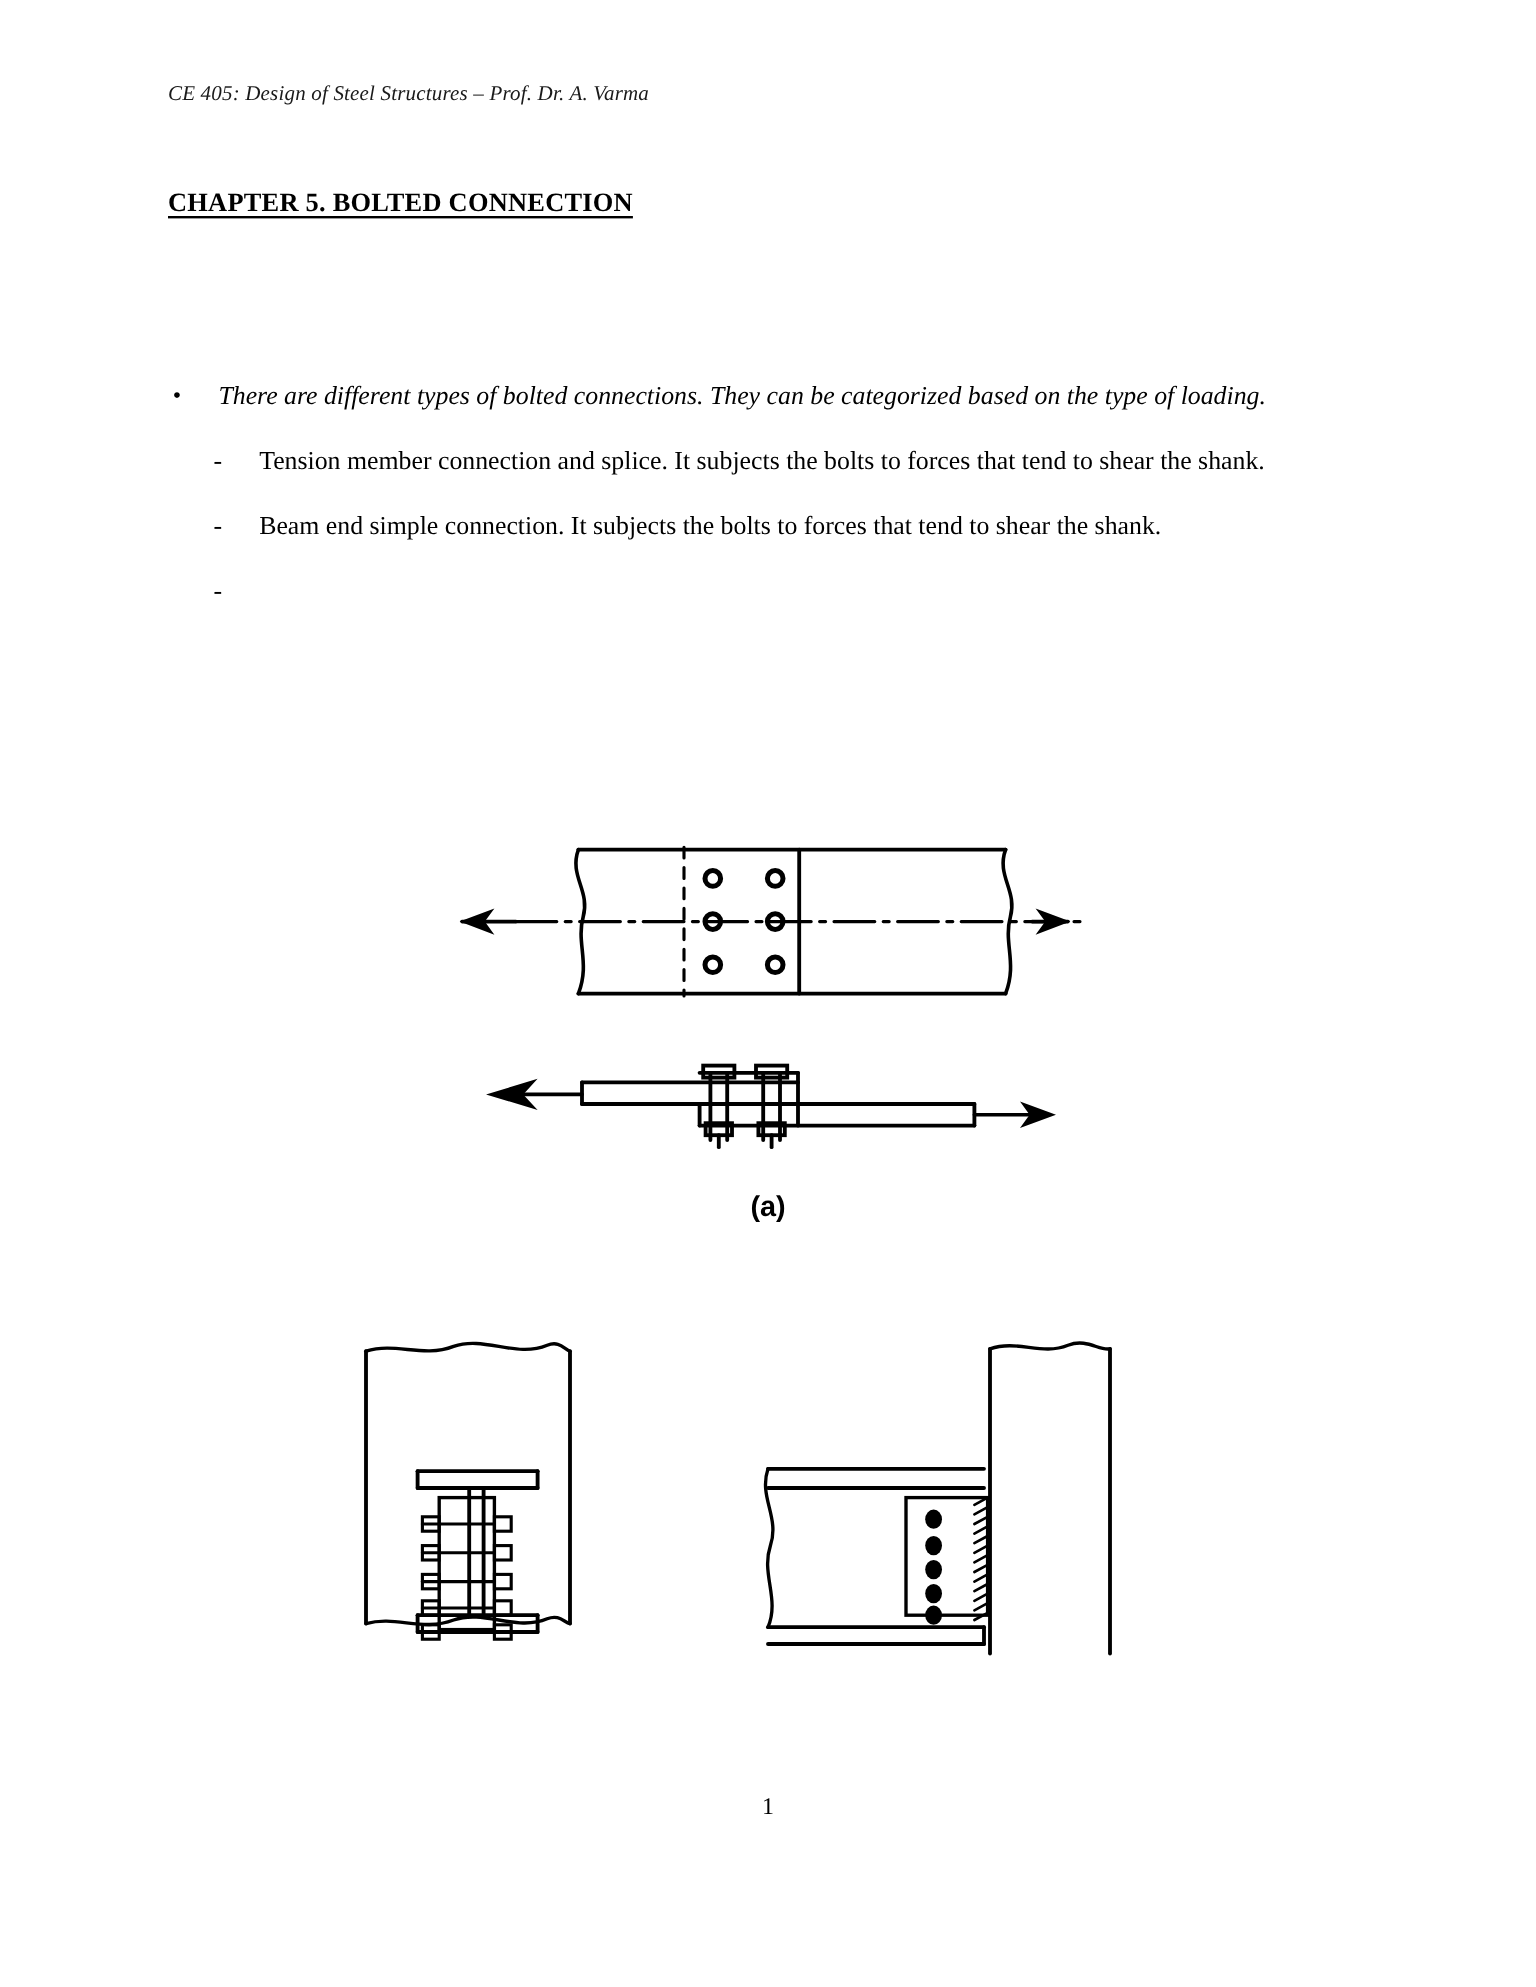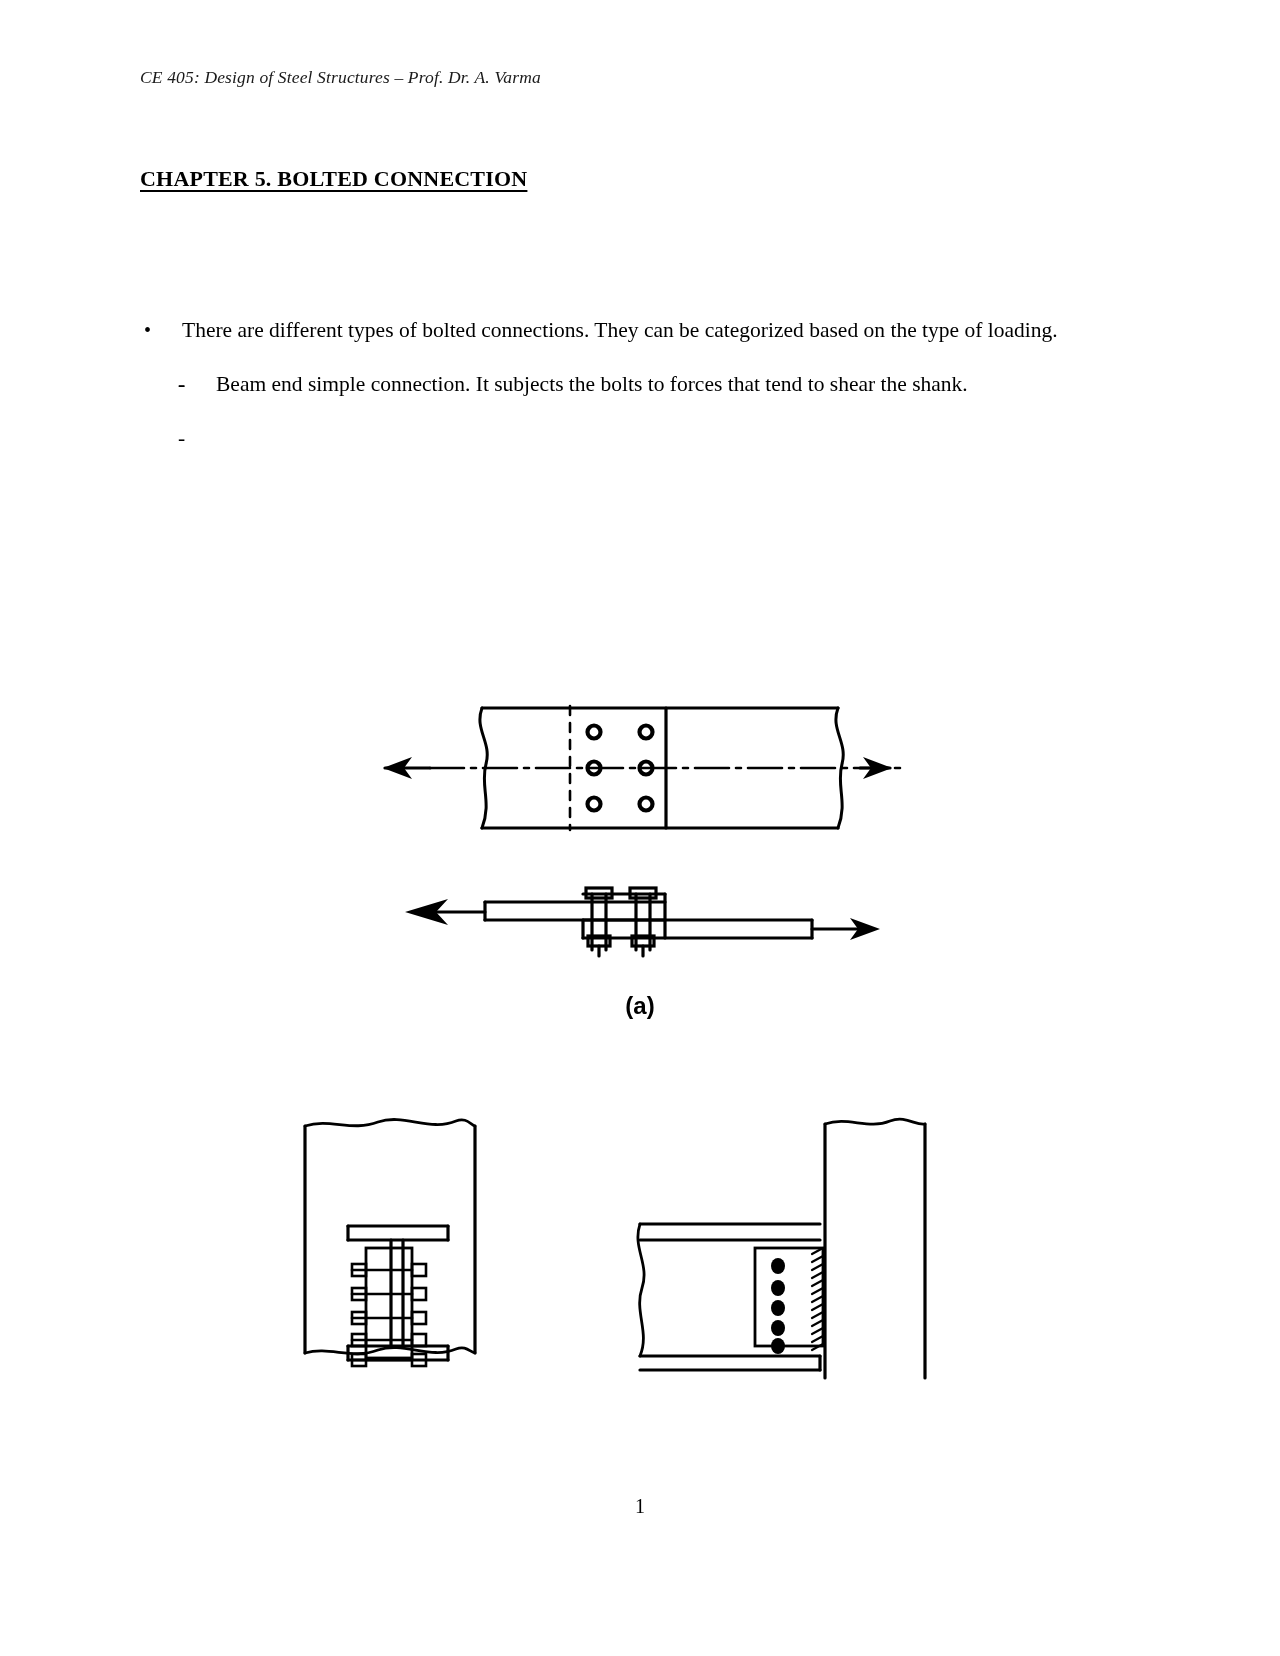--- a/index.html
+++ b/index.html
@@ -31,21 +31,21 @@
     font-size: 17.5px;
     letter-spacing: 0.15px;
     color: #1a1a1a;
     white-space: nowrap;
   }
 
   
   .chapter-title {
     position: absolute;
     left: 140px;
-    top: 151px;
+    top: 141px;
     font-weight: bold;
     font-size: 22px;
     letter-spacing: 0.2px;
     text-decoration: underline;
     text-underline-offset: 4px;
     white-space: nowrap;
     text-align: right;
   }
 
   
@@ -80,20 +80,21 @@
     width: 24px;
     text-align: left;
     font-size: 21.5px;
     line-height: 54px;
   }
   .bullet-row .marker.disc {
     font-size: 20px;
   }
   .bullet-row .text {
     display: block;
+    font-style: italic;
   }
 
   .sub-list {
     margin-left: 38px;
     width: 900px;
   }
   .sub-row {
     position: relative;
     line-height: 54px;
     font-size: 21.5px;
@@ -149,20 +150,21 @@
   <div class="body-list">
 
     <div class="bullet-row">
       <span class="marker disc">•</span>
       <span class="text">There are different types of bolted connections. They can be categorized based on the type of loading.</span>
     </div>
 
     <div class="sub-list">
       <div class="sub-row">
         <span class="marker">-</span>
+        <span class="text">Tension member connection and splice. It subjects the bolts to forces that tend to shear the shank.</span>
       </div>
       <div class="sub-row">
         <span class="marker">-</span>
         <span class="text">Beam end simple connection. It subjects the bolts to forces that tend to shear the shank.</span>
       </div>
       <div class="sub-row">
         <span class="marker">-</span>
       </div>
     </div>
 

